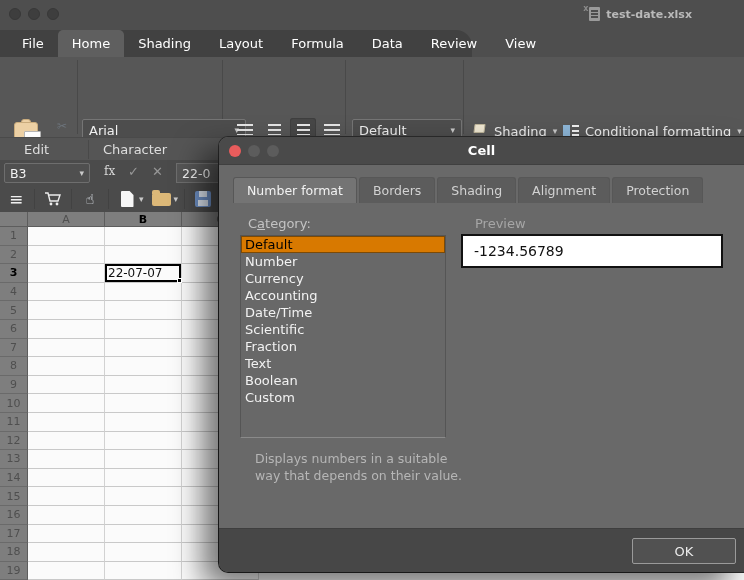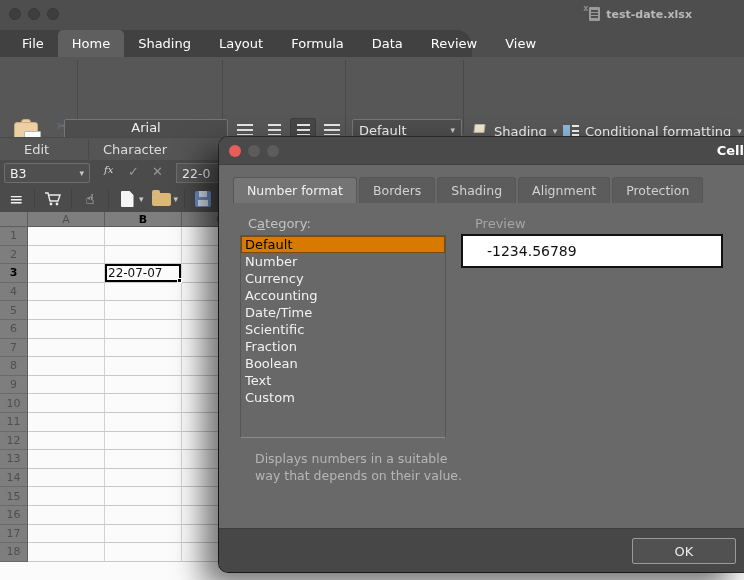--- a/index.html
+++ b/index.html
@@ -45,21 +45,21 @@
   .paste-caret { position:absolute; left:24px; top:110px; }
   .cut-ico { position:absolute; left:57px; top:62px; color:#7d8b99; font-size:12px; opacity:.55; }
   .copy-ico { position:absolute; left:52px; top:82px; width:22px; height:20px; }
   .copy-p1,.copy-p2 { position:absolute; width:13px; height:16px; background:#f4f4f4; border:1px solid #9a9a9a; }
   .copy-p1 { left:0; top:0; } .copy-p2 { left:5px; top:4px; }
   .copy-p2::before { content:""; position:absolute; left:2px; top:3px; width:8px; height:1.5px;
       background:#8a8a8a; box-shadow:0 3px 0 #8a8a8a, 0 6px 0 #8a8a8a; }
   .brush-ico { position:absolute; left:52px; top:110px; width:22px; height:20px; }
 
   
-  .font-ddl { position:absolute; left:64px; top:62px; width:164px; height:22px;flex-direction:column; }
+  .font-ddl { position:absolute; left:82px; top:62px; width:164px; height:22px; }
   .size-ddl { position:absolute; left:82px; top:89px; width:48px; height:21px; }
   .bold-b { position:absolute; left:138px; top:88px; width:22px; height:22px; font-weight:bold; font-size:14px; }
   .ital-b { position:absolute; left:170px; top:88px; width:22px; height:22px; font-style:italic;
             font-family:"DejaVu Serif","Liberation Serif",serif; font-size:14px; }
   .und-b  { position:absolute; left:82px; top:113px; width:22px; height:21px; text-decoration:underline;
             font-weight:bold; font-size:13px; }
   .und-caret { position:absolute; left:106px; top:120px; }
   .fcol-b { position:absolute; left:120px; top:113px; width:22px; height:21px; font-weight:bold; font-size:13px; }
   .fcol-b .A { position:relative; }
   .fcol-b .A::after { content:""; position:absolute; left:-2px; bottom:-3px; width:14px; height:3px; background:#cc2222; }
@@ -113,21 +113,21 @@
 
   
   .groups-row { position:absolute; left:0; top:137px; width:744px; height:23px; background:#555555;
                 border-top:1px solid #4a4a4a; }
   .grp-label { position:absolute; top:4px; color:#dedede; font-size:13px; }
   .grp-sep { position:absolute; top:2px; width:1px; height:19px; background:#494949; }
   .formula-row { position:absolute; left:0; top:160px; width:744px; height:26px; background:#4b4b4b; }
   .namebox { position:absolute; left:4px; top:3px; width:86px; height:20px; background:#4f4f4f;
              border:1px solid #6e6e6e; border-radius:2px; color:#f2f2f2; font-size:12.5px;
              display:flex; align-items:center; justify-content:space-between; padding:0 5px; }
-  .fx { position:absolute; left:104px; top:4px; color:#d8d8d8; font-size:10px; font-style:italic;
+  .fx { position:absolute; left:104px; top:4px; color:#d8d8d8; font-size:12px; 
         font-family:"DejaVu Serif","Liberation Serif",serif; }
   .fm-check { position:absolute; left:128px; top:4px; color:#979797; font-size:13px; }
   .fm-x { position:absolute; left:152px; top:4px; color:#979797; font-size:13px; }
   .fm-field { position:absolute; left:176px; top:3px; width:568px; height:20px; background:#565656;
               border:1px solid #6e6e6e; color:#f2f2f2; font-size:12.5px; display:flex; align-items:center; padding:0 5px; }
   .quick-toolbar { position:absolute; left:0; top:186px; width:744px; height:26px; background:#4b4b4b;
                    display:flex; align-items:center; }
   .qsep { width:1px; height:20px; background:#424242; margin:0 6px; }
   .qico { display:flex; align-items:center; justify-content:center; width:24px; height:22px; color:#ececec; }
   .menu-glyph { font-size:17px; color:#f0f0f0; }
@@ -158,35 +158,35 @@
   .gcell.sel .handle { position:absolute; right:-1px; bottom:-1px; width:5px; height:5px; background:#000; border:1px solid #fff; }
 
   
   .dialog { position:absolute; left:219px; top:137px; width:525px; height:435px; background:#696969;
             border-radius:9px 0 0 9px; box-shadow:-16px 14px 30px rgba(0,0,0,.55), 0 0 0 1px #2c2c2c; }
   .dlg-titlebar { position:absolute; left:0; top:0; width:100%; height:28px; background:#4a4a4a;
                   border-radius:9px 0 0 0; border-bottom:1px solid #404040; }
   .dlg-dots { position:absolute; left:10px; top:8px; display:flex; gap:7px; }
   .ddot { width:12px; height:12px; border-radius:50%; }
   .ddot.red { background:#e85c5c; } .ddot.gray { background:#5c5c5c; }
-  .dlg-title { position:absolute; left:0; top:6px; width:100%; text-align:right; color:#fff;
+  .dlg-title { position:absolute; left:0; top:6px; width:100%; text-align:center; color:#fff;
                font-size:13px; font-weight:bold; }
   .dlg-tabs { position:absolute; left:14px; top:40px; display:flex; gap:2px; }
   .dtab { height:26px; padding:0 13px; display:flex; align-items:center; background:#5c5c5c;
           color:#d2d2d2; font-size:12.5px; border-radius:3px 3px 0 0; border:1px solid #575757; border-bottom:none; }
   .dtab.active { background:#747474; color:#f2f2f2; }
   .cat-label { position:absolute; left:29px; top:79px; color:#c3c3c3; font-size:13px; }
   .listbox { position:absolute; left:21px; top:98px; width:206px; height:203px; background:#686868;
              border:1px solid #555; border-bottom-color:#8a8a8a; }
   .litem { height:17px; display:flex; align-items:center; padding:0 4px; color:#f2f2f2; font-size:13px; }
   .litem.selected { background:#d87900; color:#000; box-shadow:inset 0 0 0 1px #7c4a06; }
   .desc { position:absolute; left:36px; top:313px; width:218px; color:#b6b6b6; font-size:12.5px; line-height:17px; }
   .prev-label { position:absolute; left:256px; top:79px; color:#a6a6a6; font-size:13px; }
   .prevbox { position:absolute; left:242px; top:97px; width:262px; height:34px; background:#fff;
-             border:2px solid #111; color:#111; font-size:14px; display:flex; align-items:center; padding:0 24px; }
+             border:2px solid #111; color:#111; font-size:14px; display:flex; align-items:center; padding:0 11px; }
   .dlg-footer { position:absolute; left:0; bottom:0; width:100%; height:44px; background:#474747;
                 border-radius:0 0 0 9px; border-top:1px solid #3e3e3e; }
   .okbtn { position:absolute; right:8px; top:9px; width:104px; height:26px; background:#515151;
            border:1px solid #9a9a9a; border-radius:2px; color:#ececec; font-size:13px;
            display:flex; align-items:center; justify-content:center; }
 </style>
 </head>
 <body>
 
 <div class="screen">
@@ -501,20 +501,26 @@
         <div class="gcell"></div>
         <div class="gcell"></div>
         <div class="gcell"></div>
       </div>
       <div class="grow">
         <div class="grhead">18</div>
         <div class="gcell"></div>
         <div class="gcell"></div>
         <div class="gcell"></div>
       </div>
+      <div class="grow">
+        <div class="grhead">19</div>
+        <div class="gcell"></div>
+        <div class="gcell"></div>
+        <div class="gcell"></div>
+      </div>
     </div>
 
   <div class="dialog">
     <div class="dlg-titlebar">
       <div class="dlg-dots">
         <span class="ddot red"></span>
         <span class="ddot gray"></span>
         <span class="ddot gray"></span>
       </div>
       <div class="dlg-title">Cell</div>
@@ -532,22 +538,22 @@
       <span>C</span><u>a</u><span>tegory:</span>
     </div>
     <div class="listbox" id="cat-list">
         <div class="litem selected">Default</div>
         <div class="litem">Number</div>
         <div class="litem">Currency</div>
         <div class="litem">Accounting</div>
         <div class="litem">Date/Time</div>
         <div class="litem">Scientific</div>
         <div class="litem">Fraction</div>
+        <div class="litem">Text</div>
         <div class="litem">Boolean</div>
-        <div class="litem">Text</div>
         <div class="litem">Custom</div>
       </div>
 
     <div class="desc">Displays numbers in a suitable way that depends on their value.</div>
 
     <div class="prev-label">Preview</div>
     <div class="prevbox">-1234.56789</div>
 
     <div class="dlg-footer">
       <div class="okbtn">OK</div>

